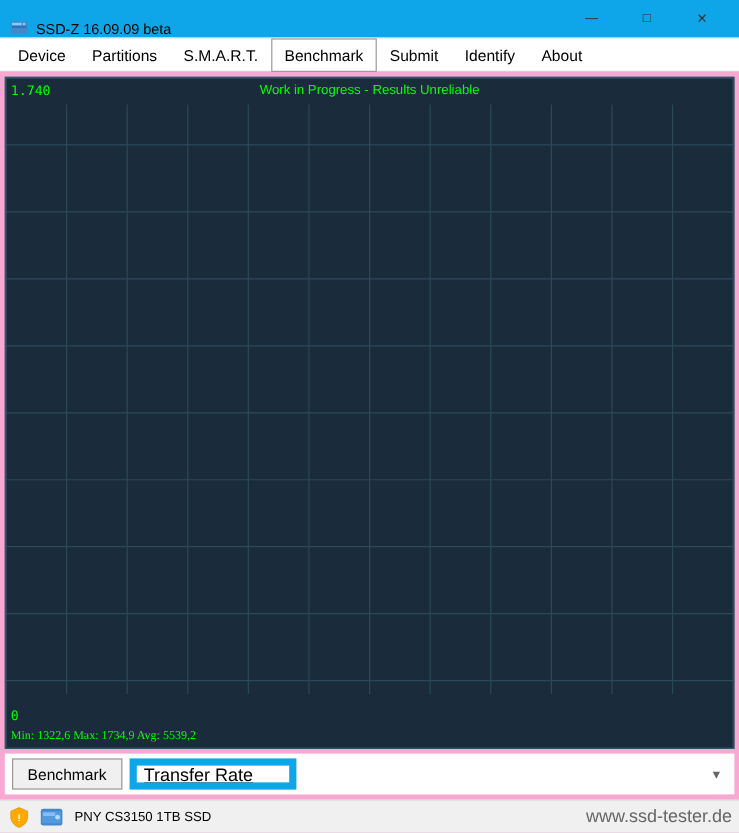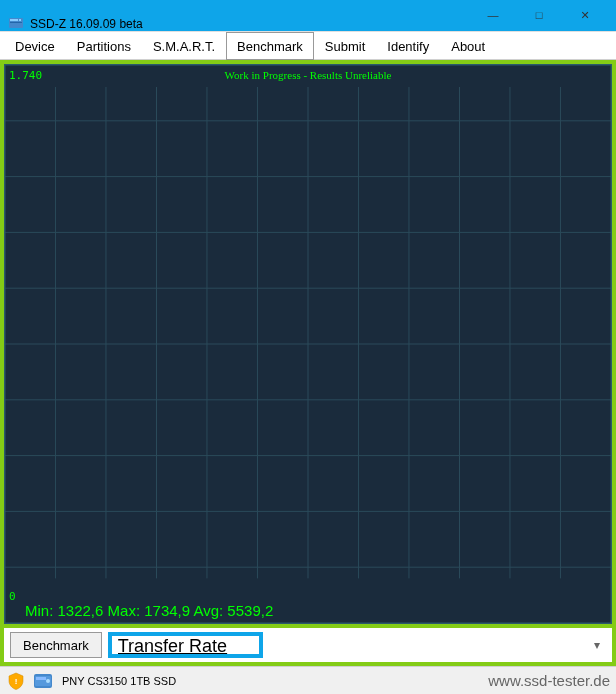--- a/index.html
+++ b/index.html
@@ -72,21 +72,21 @@
       border: 1px solid transparent;
     }
     .menu-item.active {
       border: 1px solid #999;
       background: #ffffff;
       font-weight: normal;
     }
 
     
     .main-content {
-      background: #84cc16;
+      background: #f9a8d4;
       display: flex;
       flex-direction: column;
       height: calc(694px - 32px - 28px);
     }
 
     
     .chart-container {
       background: #1a2b3c;
       flex: 1;
       margin: 4px 4px 0 4px;
@@ -104,40 +104,40 @@
       font-family: monospace;
     }
 
     .chart-label-title {
       position: absolute;
       top: 4px;
       left: 50%;
       transform: translateX(-50%);
       color: #00ff00;
       font-size: 11px;
-      font-family: Liberation Serif, serif;
+      font-family: Liberation Sans, sans-serif;
       white-space: nowrap;
     }
 
     .chart-label-bottom {
       position: absolute;
       bottom: 20px;
       left: 4px;
       color: #00ff00;
       font-size: 11px;
       font-family: monospace;
     }
 
     .chart-stats {
       position: absolute;
       bottom: 4px;
-      left: 20px;
+      left: 4px;
       color: #00ff00;
-      font-size: 15px;
-      font-family: Liberation Sans, sans-serif;
+      font-size: 10px;
+      font-family: Liberation Serif, serif;
     }
 
     
     .toolbar {
       display: flex;
       align-items: center;
       padding: 4px 6px;
       gap: 6px;
       background: #ffffff;
       margin: 4px 4px;
@@ -148,23 +148,23 @@
       background: #f0f0f0;
       border: 1px solid #999;
       cursor: pointer;
       font-size: 13px;
       height: 26px;
     }
 
     .dropdown-select {
       flex: 1;
       height: 26px;
-      border: 4px solid #0ea5e9;
+      border: 6px solid #0ea5e9;
       background: #ffffff;
-      font-size: 18px;
+      font-size: 15px;
       padding: 0 6px;
       cursor: pointer;
       appearance: none;
       -webkit-appearance: none;
       padding-right: 24px;
       text-decoration: underline;
     }
     .dropdown-wrapper {
       flex: 1;
       position: relative;

